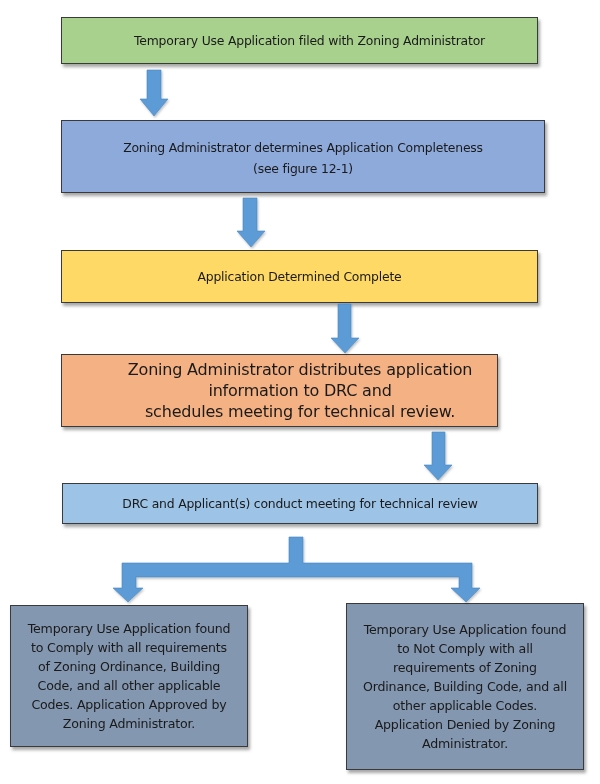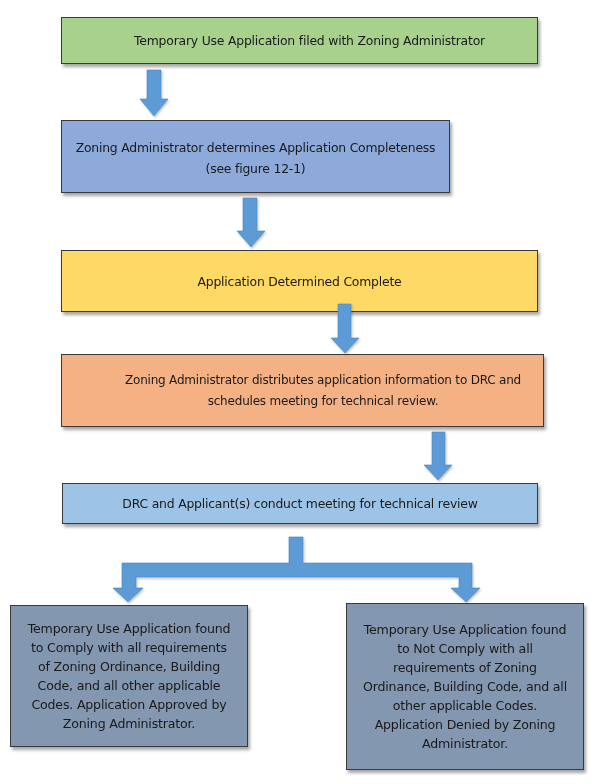--- a/index.html
+++ b/index.html
@@ -3,23 +3,23 @@
 <meta charset="utf-8">
 <style>
   html, body { margin: 0; padding: 0; background: #ffffff; }
   body { width: 600px; height: 784px; position: relative; overflow: hidden;
          font-family: "DejaVu Sans", "Liberation Sans", sans-serif; color: #1a1a1a; }
   .box { position: absolute; box-sizing: border-box; border: 1.5px solid #3a3a3a;
          box-shadow: 2px 3px 3px rgba(0,0,0,0.35);
          display: flex; align-items: center; justify-content: center; text-align: center; }
   .box span { display: block; white-space: pre-line; letter-spacing: -0.2px; }
   #b1 { left: 61px; top: 17px; width: 477px; height: 47px; font-size: 12.4px; padding-left: 20px; }
-  #b2 { left: 61px; top: 120px; width: 389px; height: 73px; font-size: 12.4px; line-height: 21px; padding-top: 2px; }
-  #b3 { left: 61px; top: 250px; width: 477px; height: 62px; font-size: 12.4px; }
-  #b4 { left: 61px; top: 354px; width: 483px; height: 73px; font-size: 12px; line-height: 21px; padding-left: 41px; }
+  #b2 { left: 61px; top: 120px; width: 484px; height: 73px; font-size: 12.4px; line-height: 21px; padding-top: 2px; }
+  #b3 { left: 61px; top: 250px; width: 477px; height: 53px; font-size: 12.4px; }
+  #b4 { left: 61px; top: 354px; width: 437px; height: 73px; font-size: 16px; line-height: 21px; padding-left: 41px; }
   #b5 { left: 62px; top: 483px; width: 476px; height: 41px; font-size: 12.4px; }
   #b6 { left: 10px; top: 605px; width: 238px; height: 142px; font-size: 12.6px; line-height: 19px; padding: 0 6px; }
   #b7 { left: 346px; top: 603px; width: 238px; height: 167px; font-size: 12.6px; line-height: 19px; padding: 0 6px; }
   svg#arrows { position: absolute; left: 0; top: 0; width: 600px; height: 784px; pointer-events: none; }
 </style>
 </head>
 <body>
 
 <div class="box" id="b1" style="background: rgb(169, 209, 142); border-color: rgb(58, 58, 58);">
   <span>Temporary Use Application filed with  Zoning Administrator</span>

